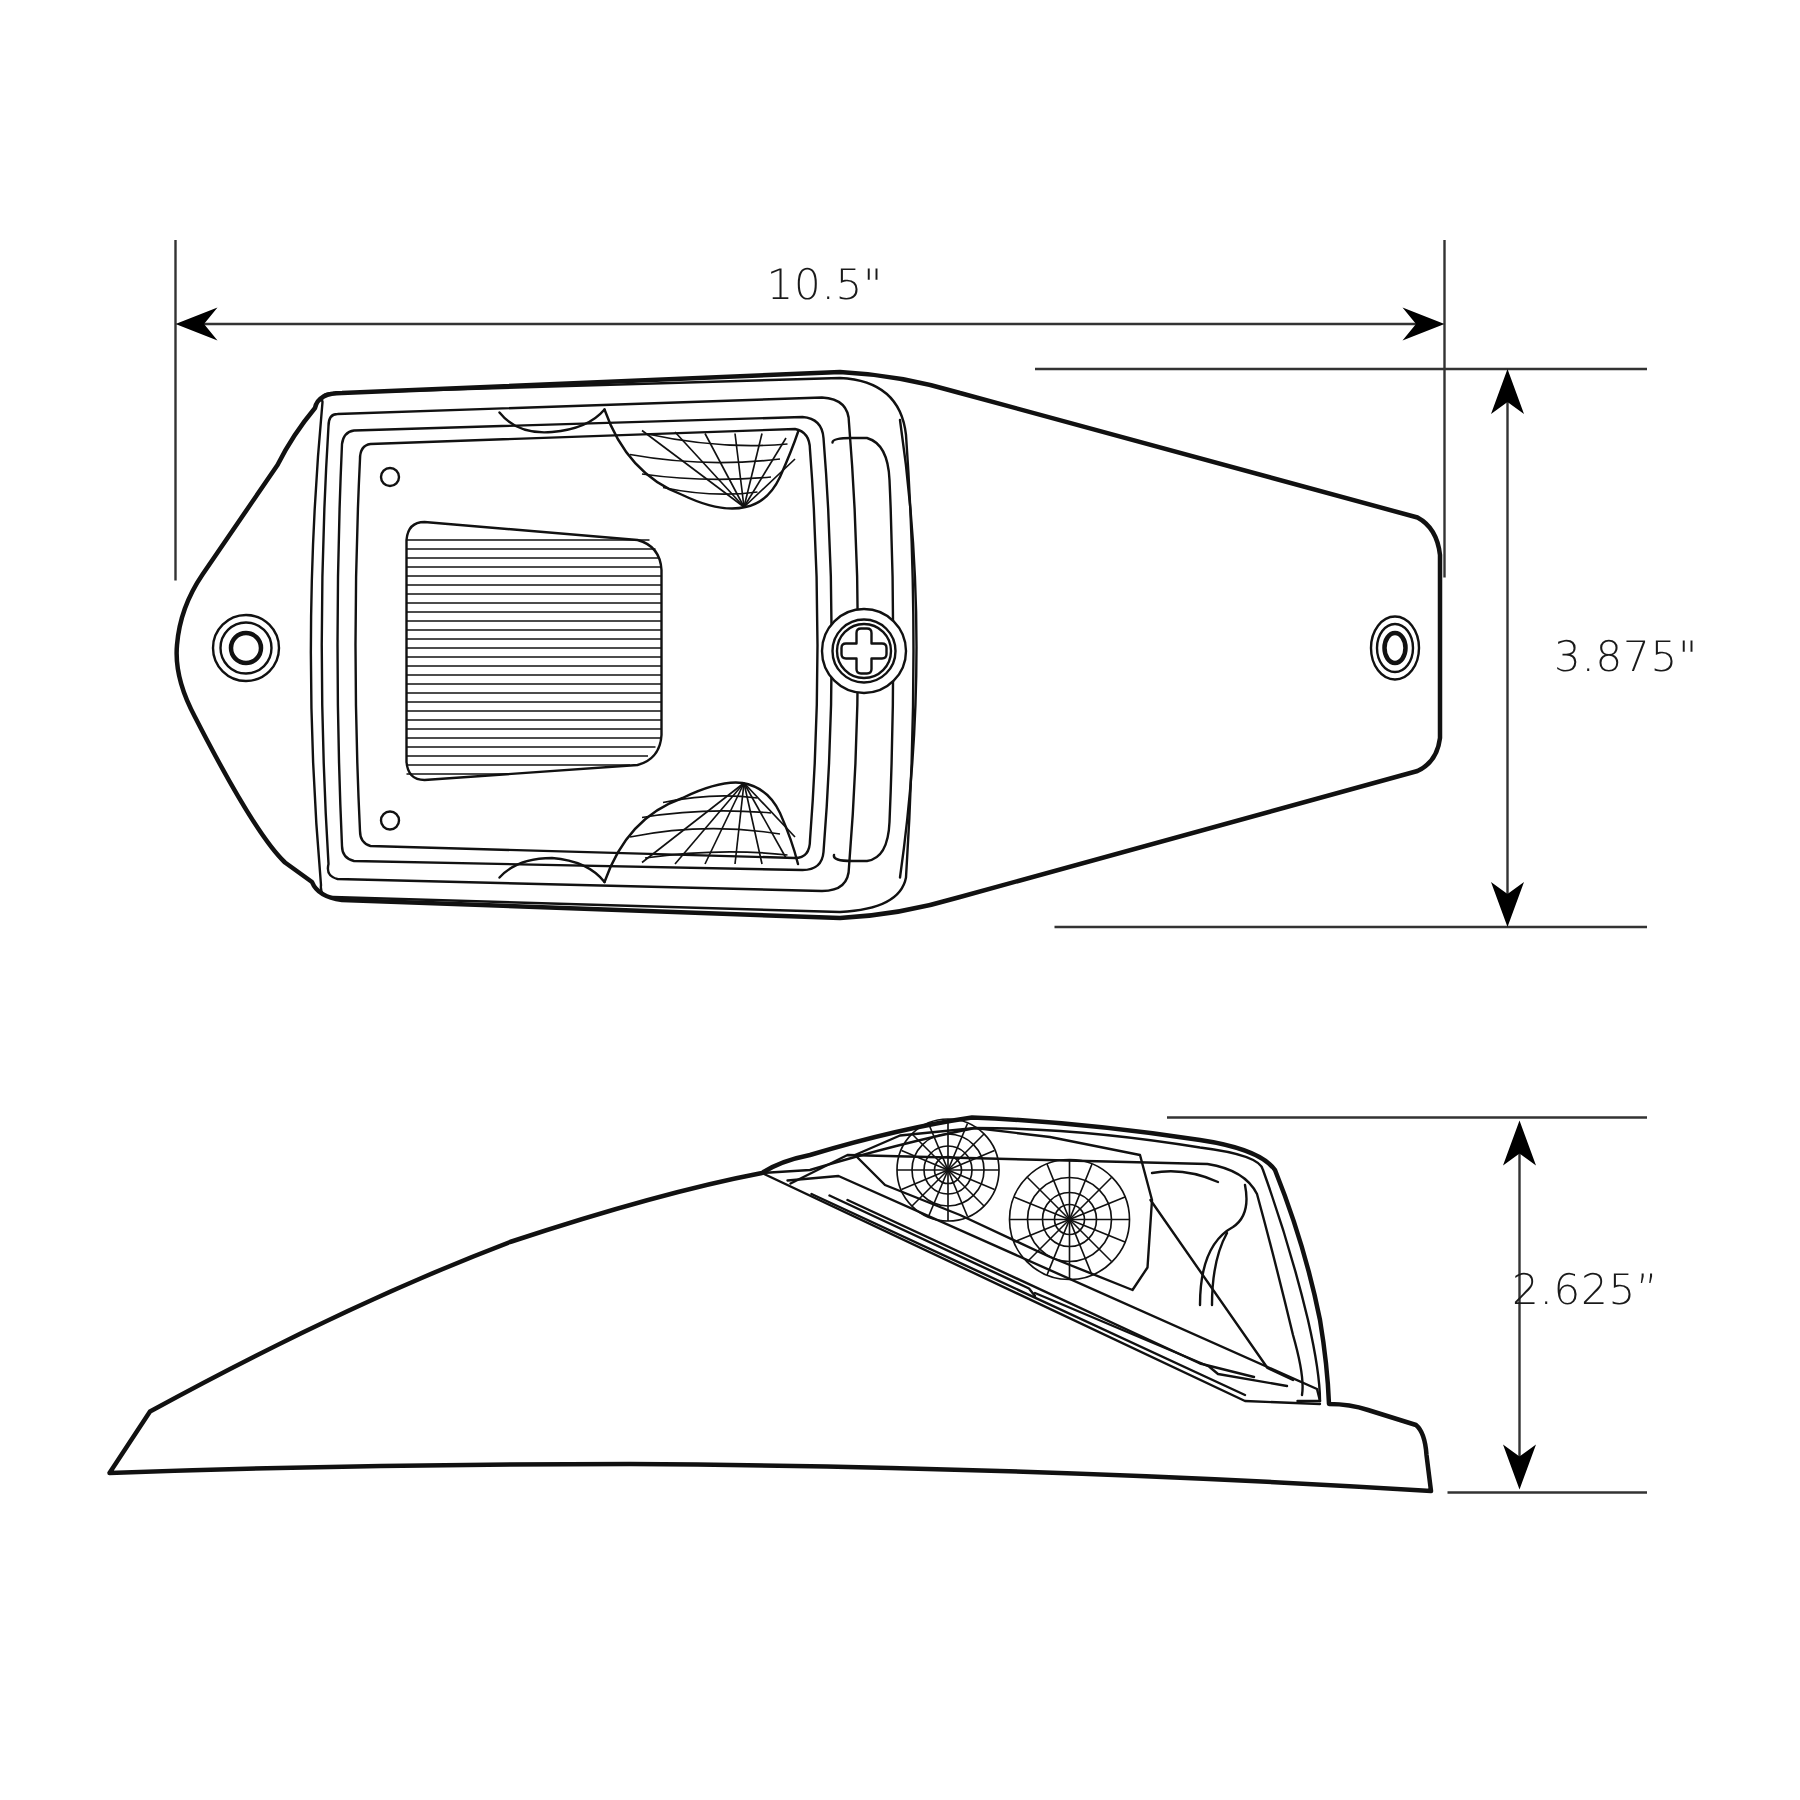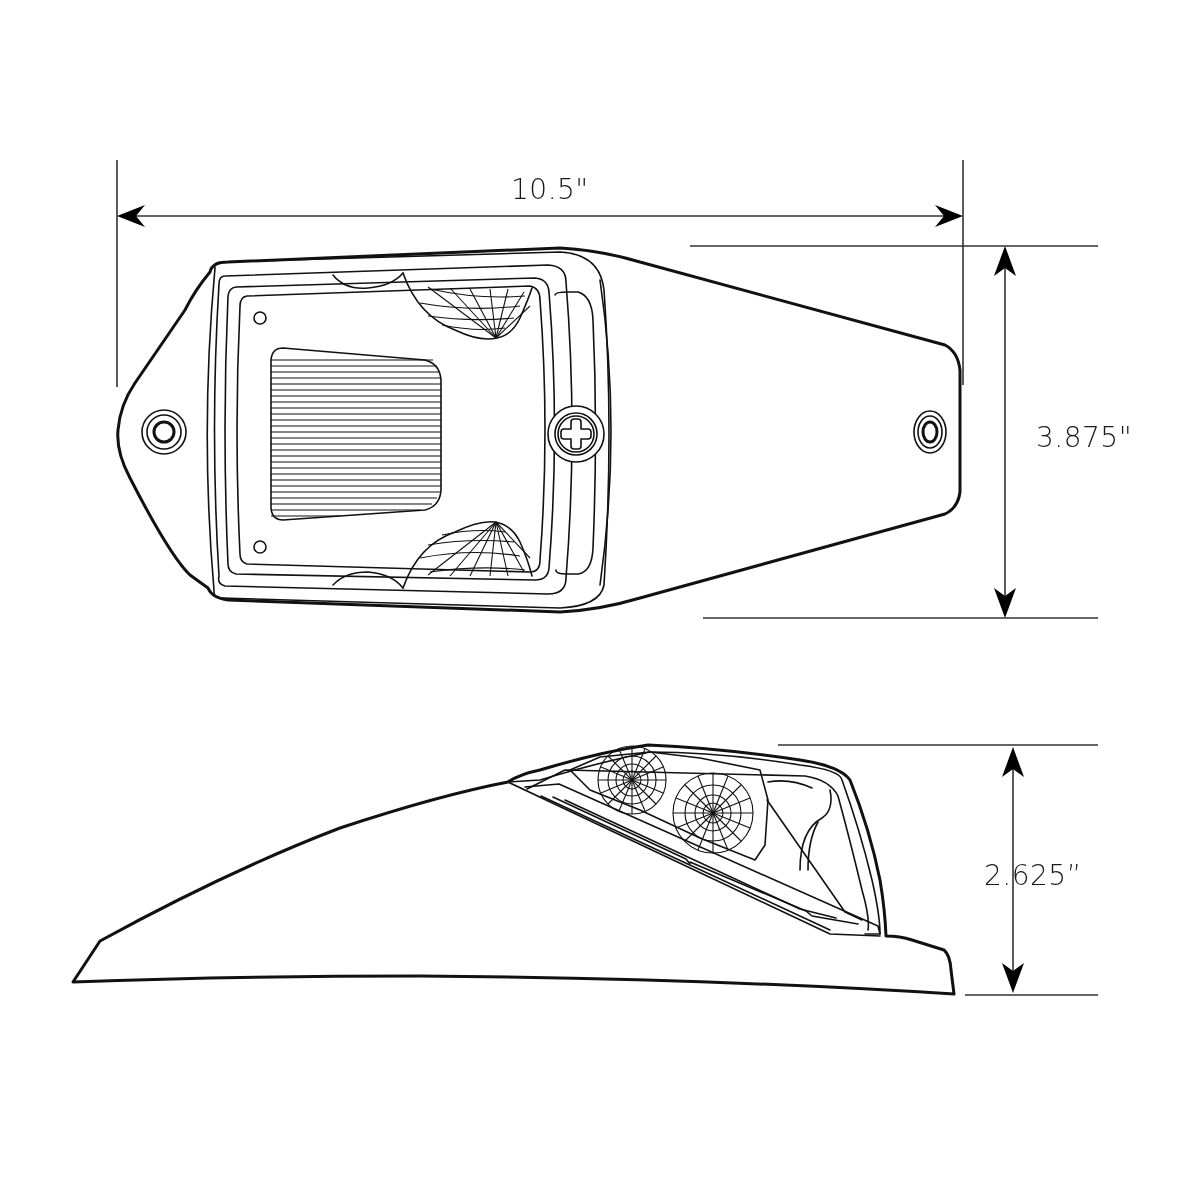--- a/index.html
+++ b/index.html
@@ -10,21 +10,21 @@
       font-family: "DejaVu Sans", sans-serif;
       font-weight: 300;
       color: #1a1a1a;
       font-size: 28px;
       letter-spacing: 0.5px;
       white-space: nowrap;
       line-height: 1;
     }
     #label-width { left: 511px; top: 176px; }
     #label-depth { left: 1036px; top: 424px; }
-    #label-height { left: 984px; top: 846px; margin-top: 16px; }
+    #label-height { left: 1008px; top: 846px; }
     .ol { fill: none; stroke: #111; stroke-width: 3; stroke-linejoin: round; stroke-linecap: round; }
     .il { fill: none; stroke: #111; stroke-width: 1.6; stroke-linejoin: round; stroke-linecap: round; }
     .th { fill: none; stroke: #111; stroke-width: 1.1; }
     .dl { fill: none; stroke: #333; stroke-width: 1.6; }
     .ah { fill: #000; stroke: none; }
   </style>
 </head>
 <body>
 
 <svg id="drawing" viewBox="0 0 1200 1200" xmlns="http://www.w3.org/2000/svg">

